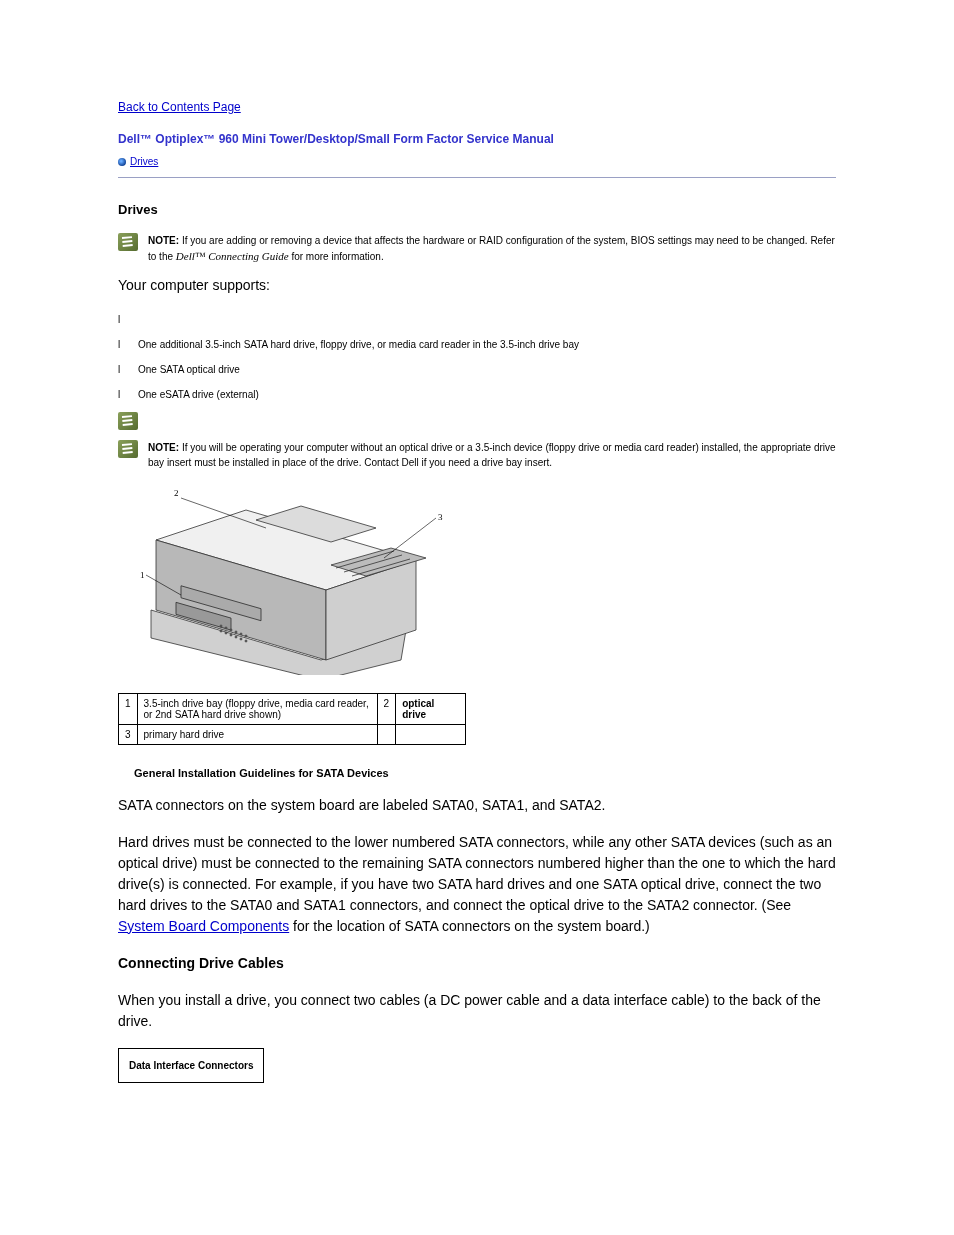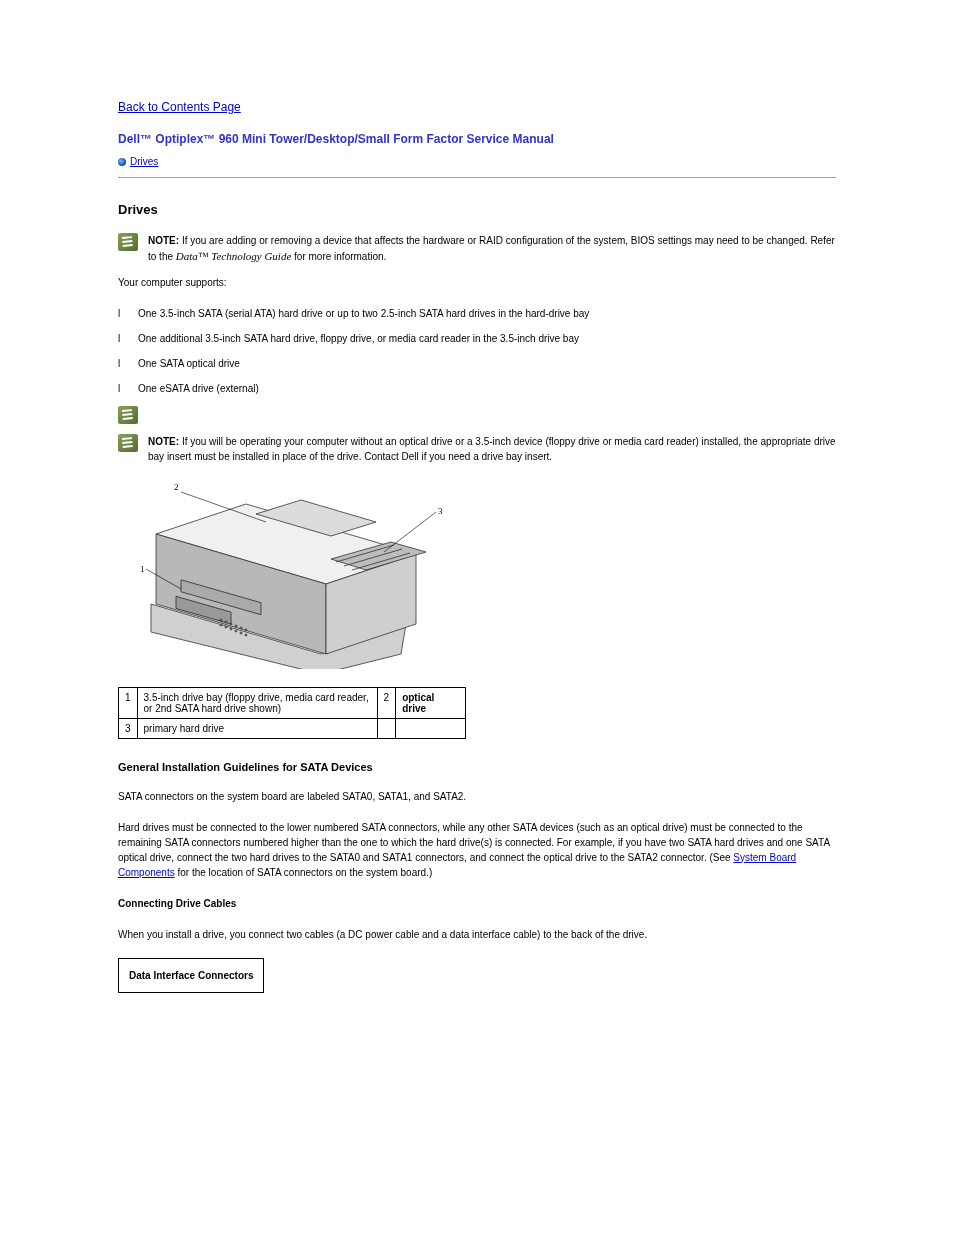--- a/index.html
+++ b/index.html
@@ -43,21 +43,21 @@
     left: 4px; top: 4px;
     width: 10px; height: 2px;
     background: #fff;
     box-shadow: 0 4px 0 #fff, 0 8px 0 #fff;
     transform: rotate(-5deg);
     transform-origin: left center;
   }
   .note-text { font-size: 10px; }
   .note-text b { font-weight: bold; }
   .note-text i { font-family: 'Times New Roman', serif; font-style: italic; font-size: 11px; }
-  p.body { font-size: 10px; line-height: 1.5; margin-bottom: 16px; }
+  p.body { font-size: 14px; line-height: 1.5; margin-bottom: 16px; }
   p.body .bold { font-weight: bold; }
   .figure {
     width: 320px; height: 195px;
     margin: 0 0 18px 8px;
     position: relative;
   }
   
   .chassis-svg { width: 100%; height: 100%; }
   .callout-table {
     border-collapse: collapse;
@@ -65,21 +65,21 @@
   }
   .callout-table td {
     border: 1px solid #000;
     padding: 4px 6px;
     font-size: 10px;
     vertical-align: top;
   }
   .callout-table td.num { width: 14px; text-align: center; }
   .callout-table td.wide { width: 240px; }
   .callout-table td.narrow { width: 70px; font-weight: bold; }
-  h3.sub { font-size: 11px; font-weight: bold; margin: 22px 0 16px 0; }
+  h3.sub { font-size: 11px; font-weight: bold; margin: 22px 0 16px 16px; }
   .step { display: flex; gap: 6px; margin-bottom: 10px; line-height: 1.5; font-size: 10px; }
   .step-num { min-width: 14px; }
   a.inline { color: #0000cc; text-decoration: underline; }
   .cable-fig-table {
     border-collapse: collapse;
     margin: 16px 0 0 0;
   }
   .cable-fig-table td {
     border: 1px solid #000;
     padding: 8px 10px;
@@ -103,29 +103,28 @@
   <a class="toc-link">Drives</a>
 </div>
 
 <hr class="sep">
 
 <h2 class="section">Drives</h2>
 
 <div class="note-row">
   <span class="note-icon"></span>
   <div class="note-text">
-    <b>NOTE:</b><span> If you are adding or removing a device that affects the hardware or RAID configuration of the system, BIOS settings may need to be changed. Refer to the </span><i>Data™ Technology Guide</i><span> for more information.</span>
+    <b>NOTE:</b><span> If you are adding or removing a device that affects the hardware or RAID configuration of the system, BIOS settings may need to be changed. Refer to the </span><i>Dell™ Connecting Guide</i><span> for more information.</span>
   </div>
 </div>
 
 <p class="body">Your computer supports:</p>
 
 <div class="step">
   <span class="step-num">l</span>
-  <span>One 3.5-inch SATA (serial ATA) hard drive or up to two 2.5-inch SATA hard drives in the hard-drive bay</span>
 </div>
 <div class="step">
   <span class="step-num">l</span>
   <span>One additional 3.5-inch SATA hard drive, floppy drive, or media card reader in the 3.5-inch drive bay</span>
 </div>
 <div class="step">
   <span class="step-num">l</span>
   <span>One SATA optical drive</span>
 </div>
 <div class="step">

